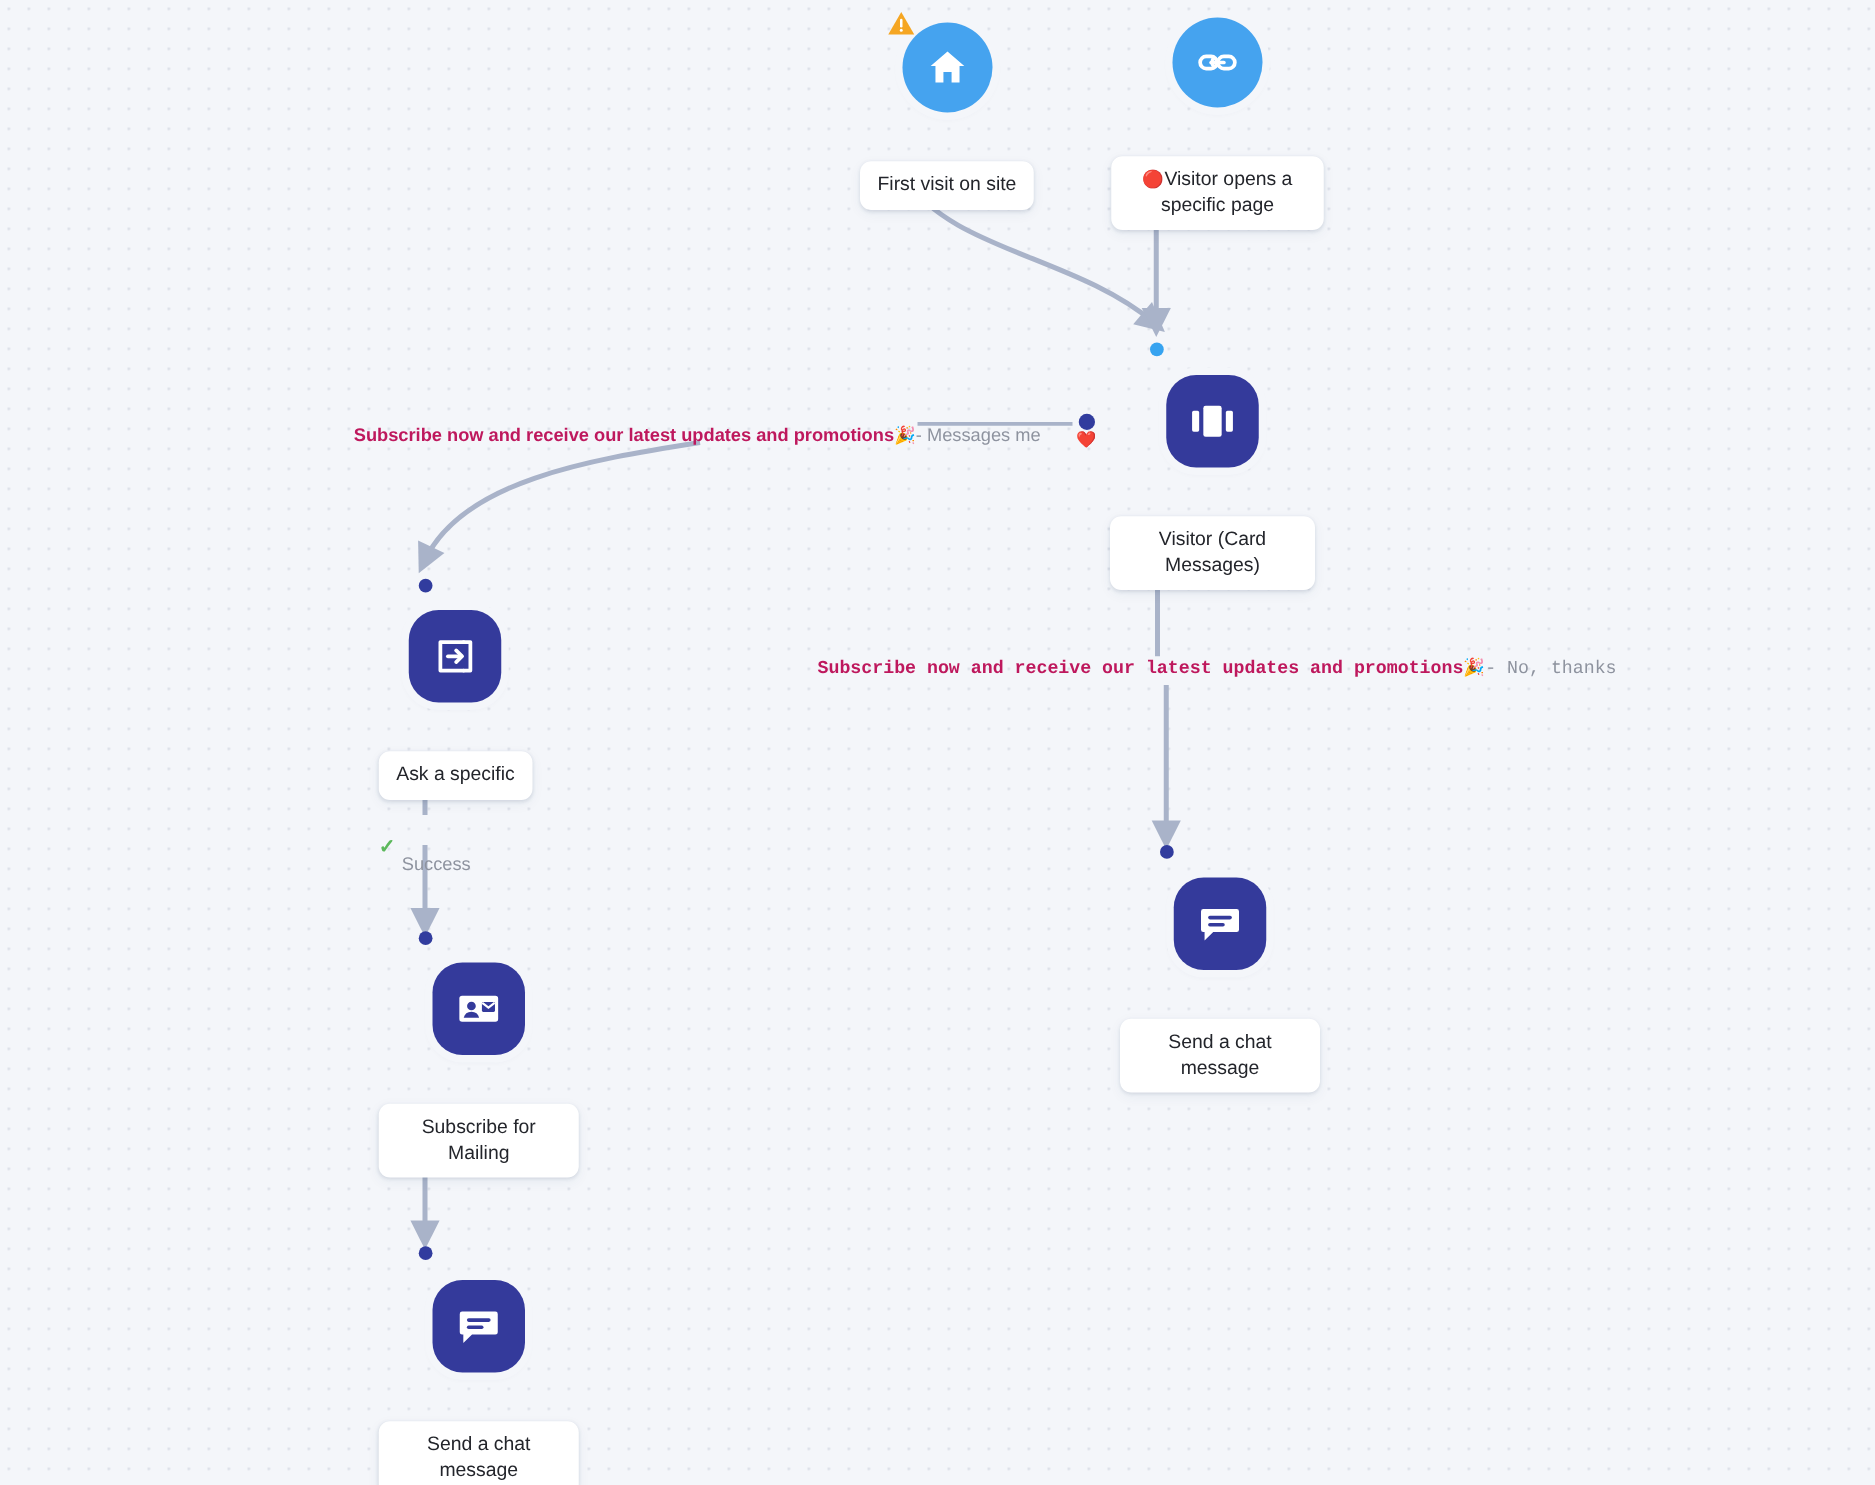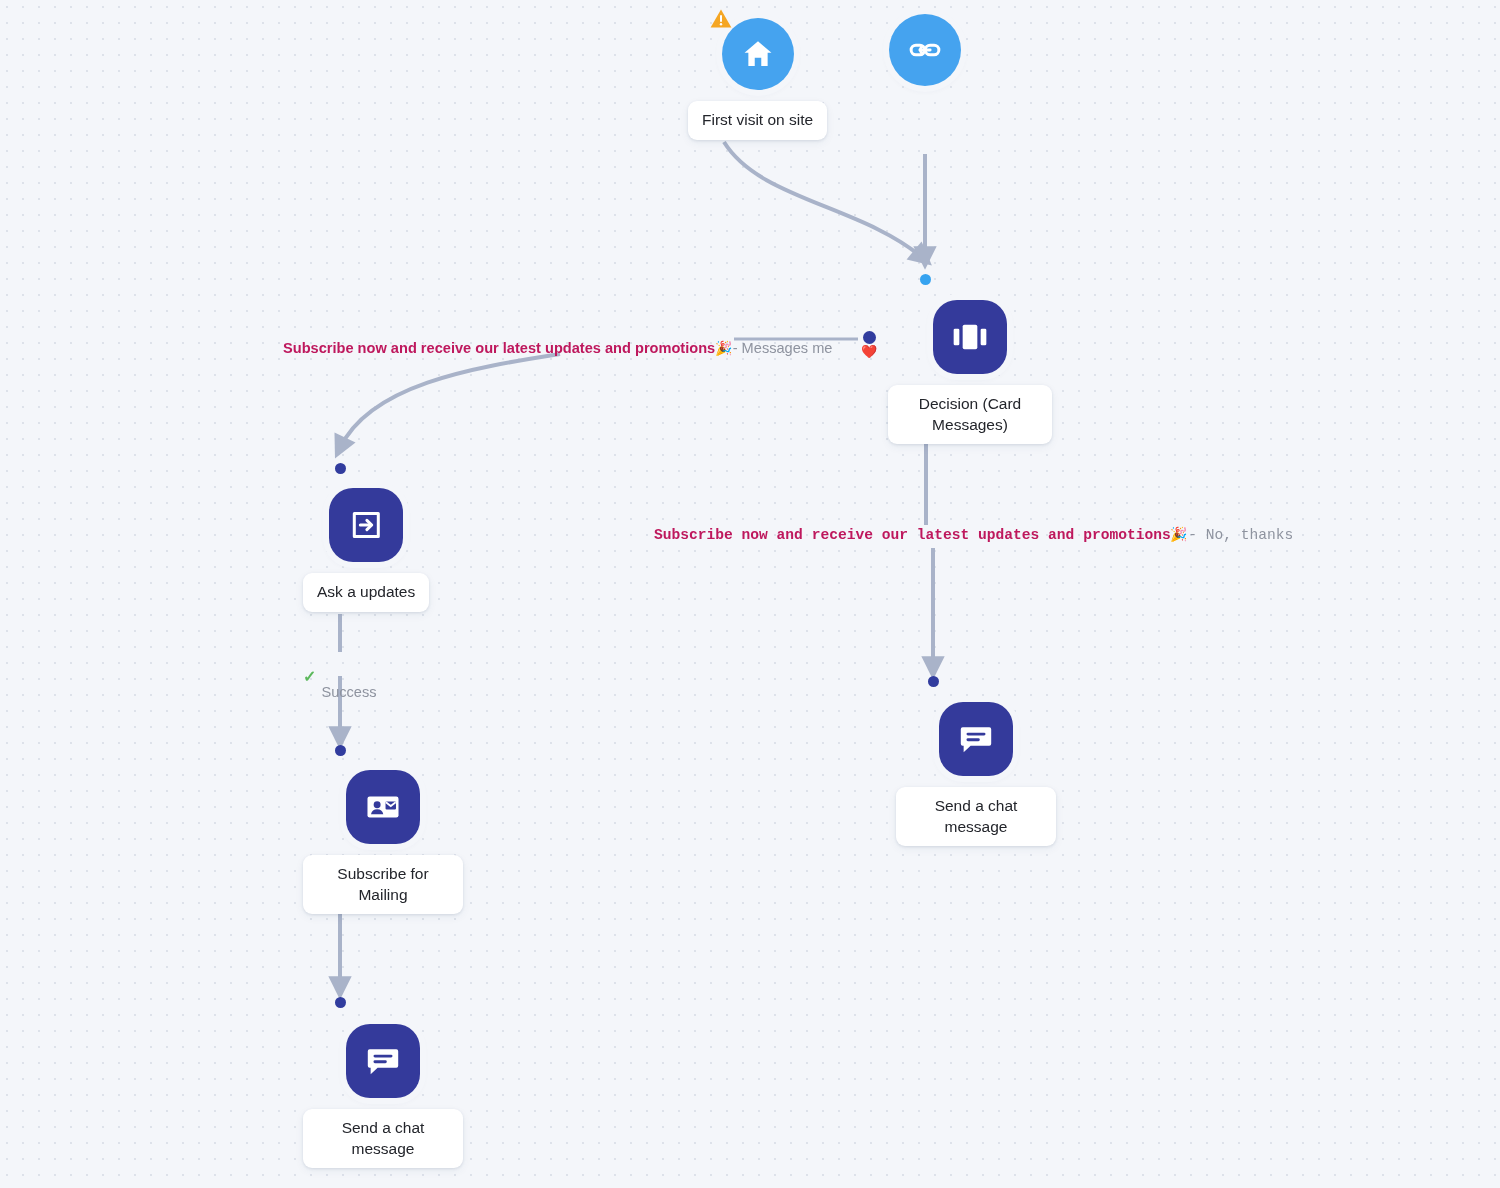--- a/index.html
+++ b/index.html
@@ -32,20 +32,21 @@
     height: 1188px;
     pointer-events: none;
   }
 
   
   .node {
     position: absolute;
     display: flex;
     flex-direction: column;
     align-items: center;
+    gap: 28px;
   }
 
   .trigger-icon {
     width: 72px;
     height: 72px;
     border-radius: 50%;
     background: #45a3ef;
     display: flex;
     align-items: center;
     justify-content: center;
@@ -190,33 +191,36 @@
   <div class="trigger-icon">
     <svg width="34" height="34" viewBox="0 0 24 24">
       <g fill="none" stroke="#ffffff" stroke-width="2.1" stroke-linecap="round">
         <path d="M9.8 14.2 a3.6 3.6 0 0 1 0 -4.6"></path>
         <rect x="2.2" y="8.6" width="9.6" height="6.8" rx="3.4"></rect>
         <rect x="12.2" y="8.6" width="9.6" height="6.8" rx="3.4"></rect>
         <path d="M8.4 12 H15.6"></path>
       </g>
     </svg>
   </div>
+  <div class="node-label two-line" style="max-width:170px;">
+    <span class="emoji-inline">🔴</span><span>Visitor opens a specific page</span>
+  </div>
 </div>
 
 <div class="dot dot-blue" style="left:920px; top:274px;"></div>
 
 <div class="node" style="left:888px; top:300px;">
   <div class="action-icon">
     <svg width="40" height="40" viewBox="0 0 24 24">
       <rect x="2.2" y="7" width="3.4" height="10" rx="0.8" fill="#ffffff"></rect>
       <rect x="7.6" y="4.6" width="8.8" height="14.8" rx="1.1" fill="#ffffff"></rect>
       <rect x="18.4" y="7" width="3.4" height="10" rx="0.8" fill="#ffffff"></rect>
     </svg>
   </div>
-  <div class="node-label two-line" style="max-width:164px;">Decision (Card Messages)</div>
+  <div class="node-label two-line" style="max-width:164px;">Visitor (Card Messages)</div>
 </div>
 
 <div class="handle-stack" style="left:861px; top:331px;">
   <div class="handle-dot"></div>
   <div class="handle-emoji">❤️</div>
 </div>
 
 <div class="edge-label" style="left:283px; top:341px;">
   <span class="strong">Subscribe now and receive our latest updates and promotions</span><span class="emoji">🎉</span><span class="muted">-</span>
   <span class="muted">Messages me</span>
@@ -233,21 +237,21 @@
   <div class="action-icon">
     <svg width="36" height="36" viewBox="0 0 24 24">
       <g fill="none" stroke="#ffffff" stroke-width="2" stroke-linecap="round" stroke-linejoin="round">
         <path d="M16.6 4.4 H20.2 V19.6 H16.6"></path>
         <path d="M16.6 4.4 H4.2 V19.6 H16.6"></path>
         <path d="M8.2 12 H15.4"></path>
         <path d="M12.6 8.9 L15.8 12 L12.6 15.1"></path>
       </g>
     </svg>
   </div>
-  <div class="node-label">Ask a updates</div>
+  <div class="node-label">Ask a specific</div>
 </div>
 
 <div class="branch-label" style="left:303px; top:653px;">
   <span class="check">✓</span>
   <span class="txt">Success</span>
 </div>
 
 <div class="dot dot-navy" style="left:335px; top:745px;"></div>
 
 <div class="node" style="left:303px; top:770px;justify-content:center;">

